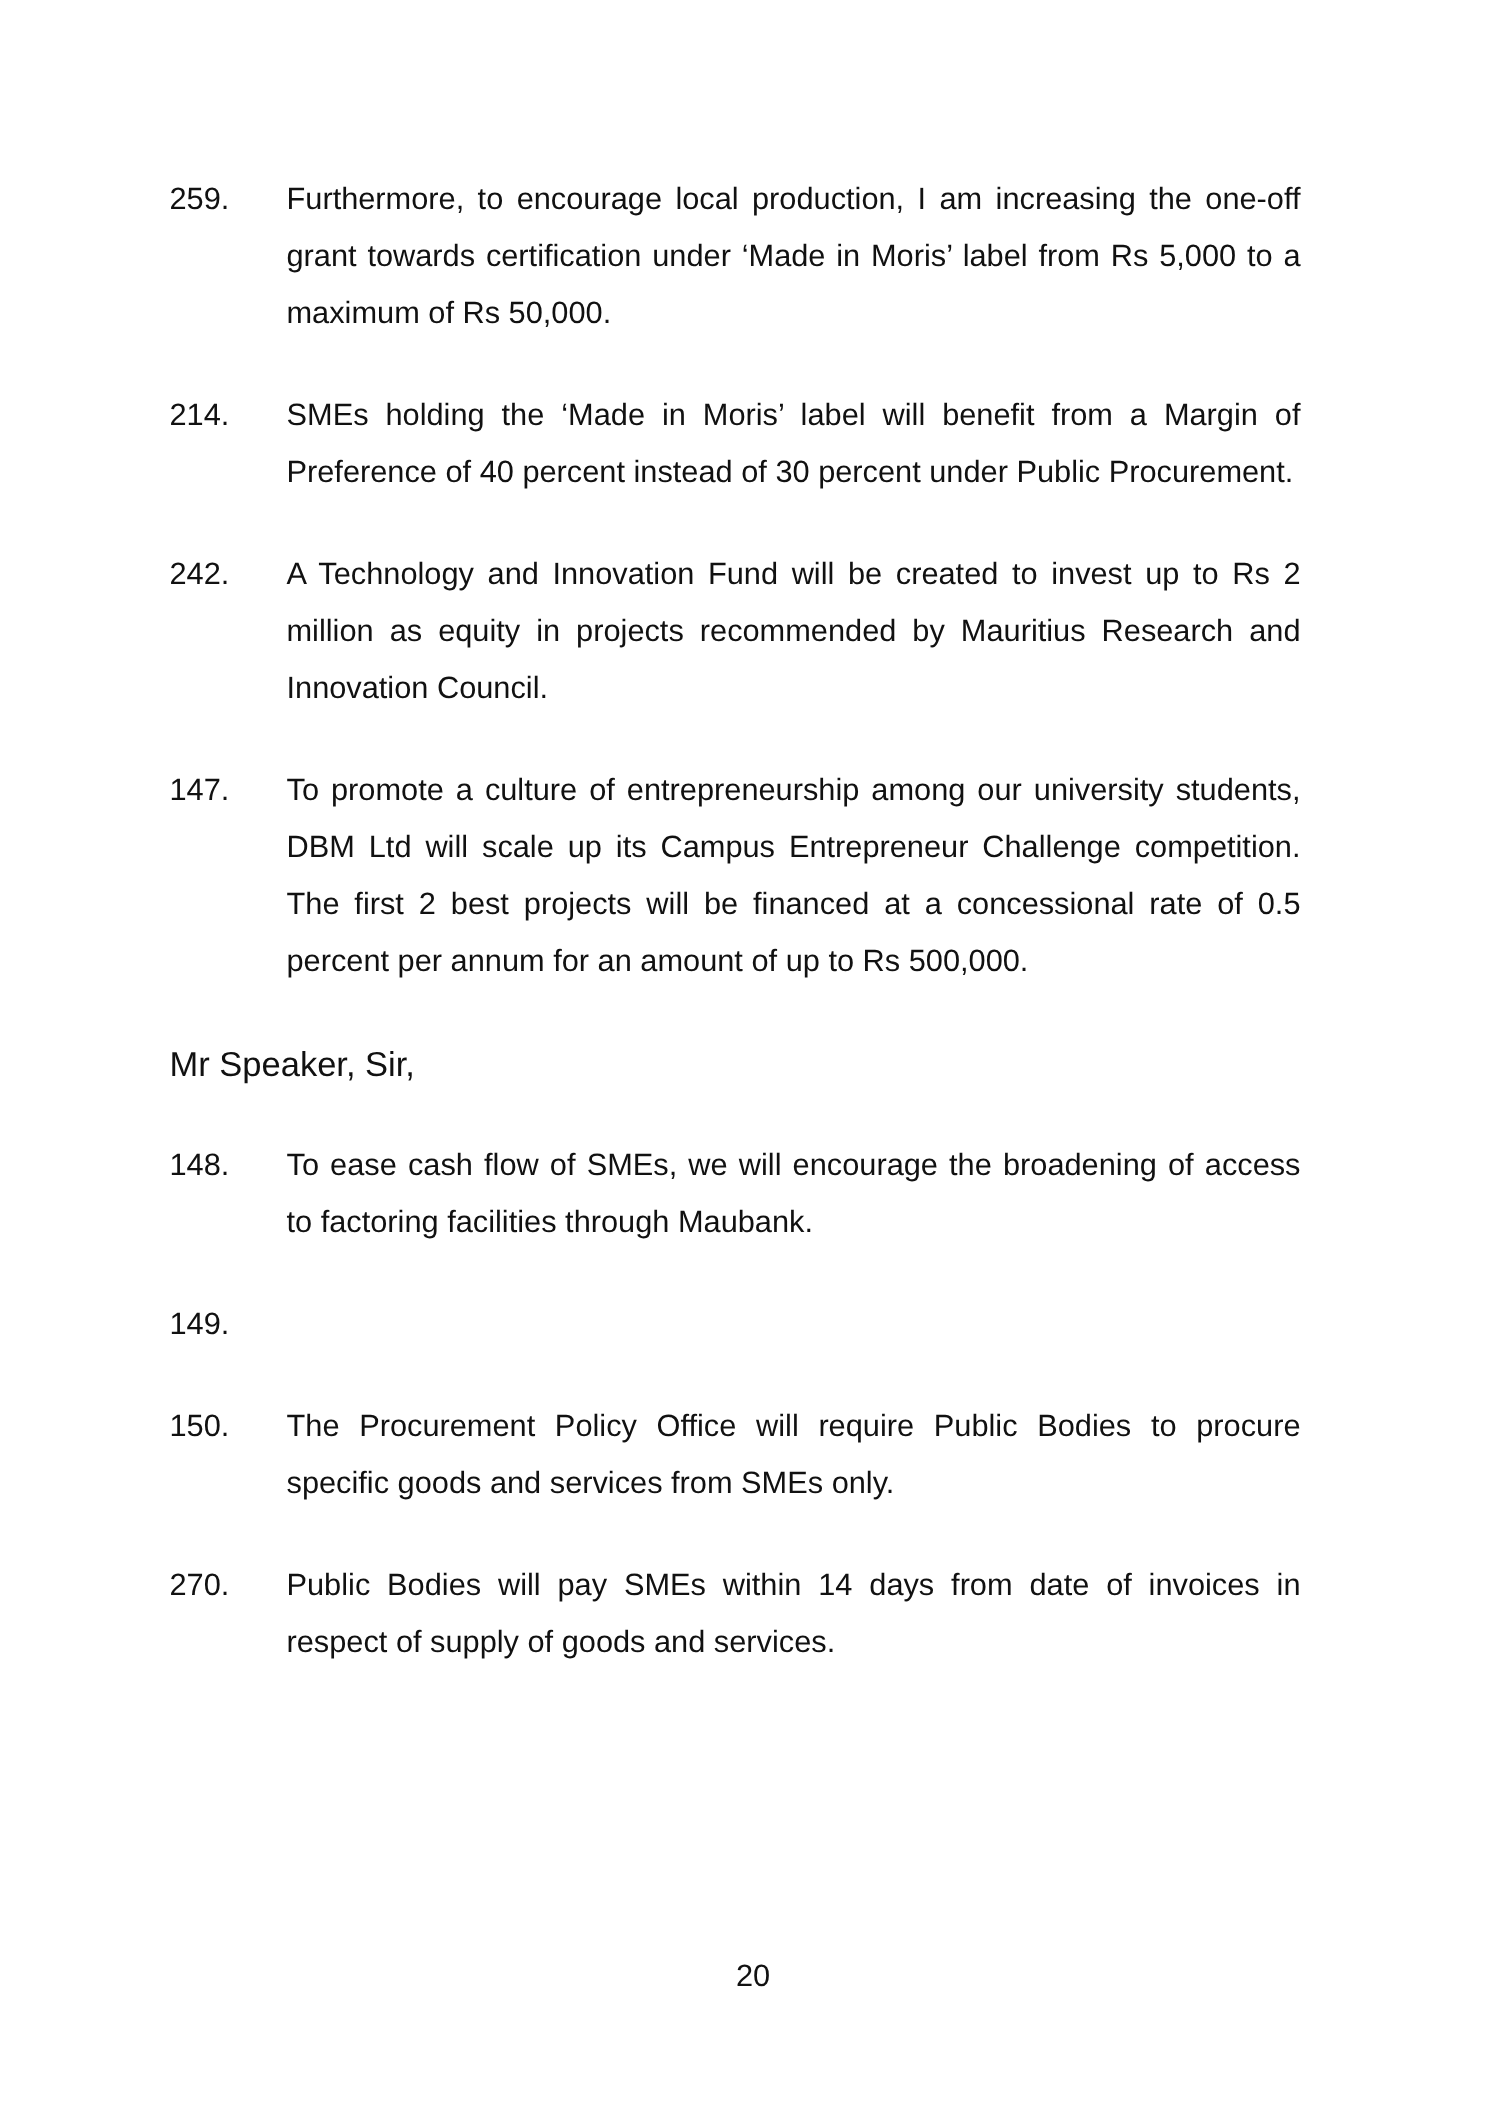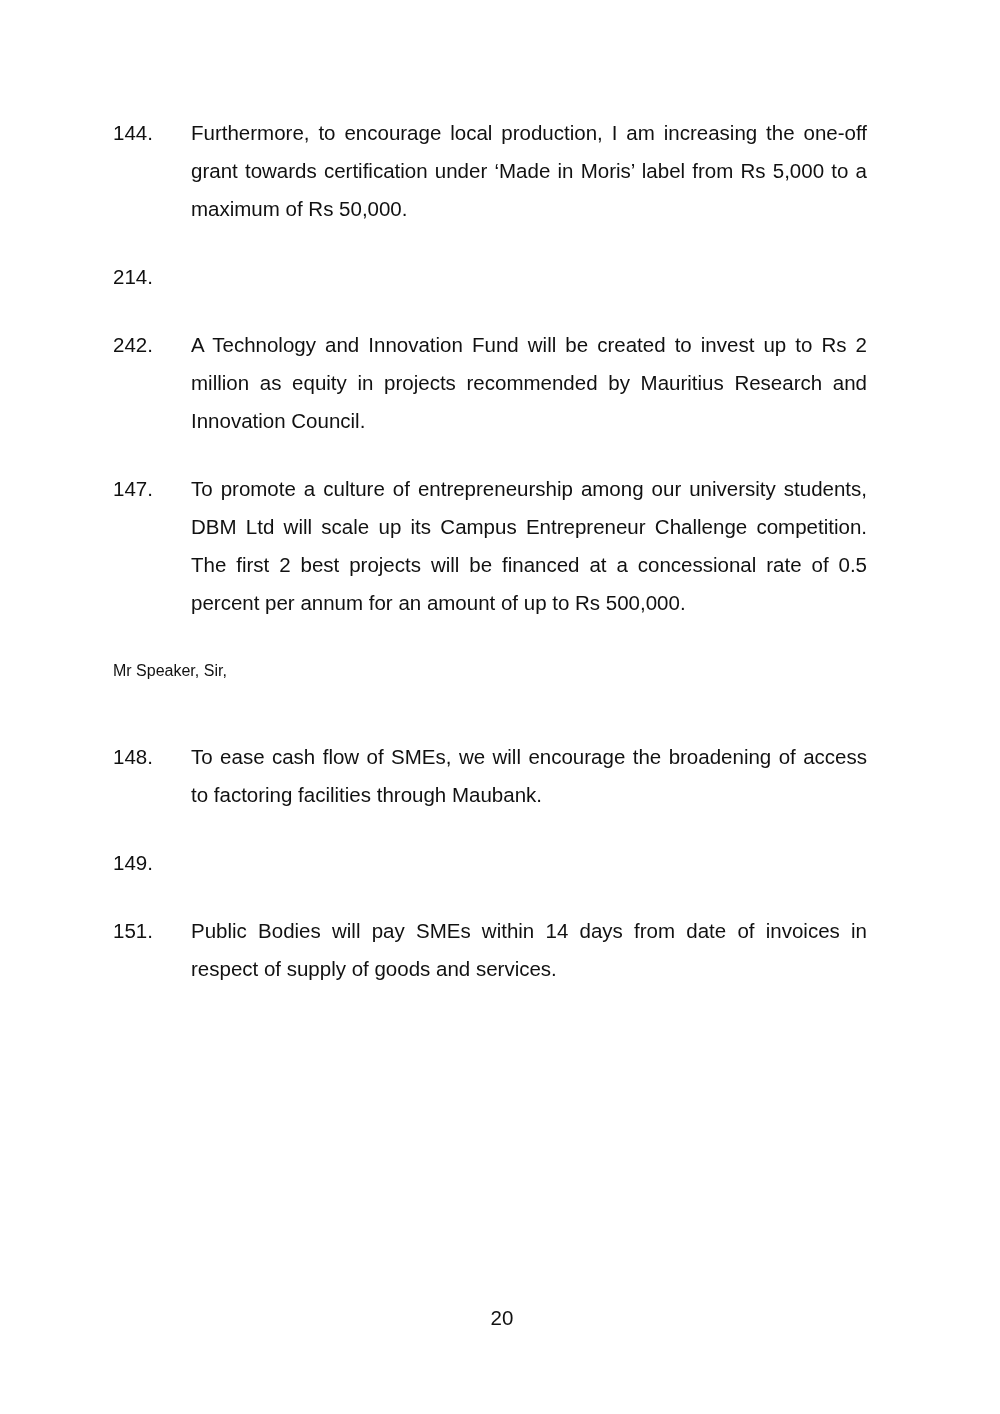--- a/index.html
+++ b/index.html
@@ -40,47 +40,48 @@
       width: 78px;
       flex: 0 0 78px;
     }
     .text {
       flex: 1 1 auto;
       text-align: justify;
       text-align-last: left;
     }
     .gap { margin-bottom: 30px; }
     .salutation {
-      font-size: 16px;
+      font-size: 23px;
       line-height: 38px;
-      margin: 0 0 48px 0;
+      margin: 0 0 30px 0;
     }
     .page-number {
       position: absolute;
       left: 2px;
       width: 1000px;
       top: 1303px;
       text-align: center;
       font-size: 20.5px;
       line-height: 30px;
     }
   </style>
 </head>
 <body>
 
 <div class="page">
   <div class="content">
 
     <div class="para gap">
-      <span class="num">144.</span>
+      <span class="num">259.</span>
       <span class="text">Furthermore, to encourage local production, I am increasing the one-off grant towards certification under ‘Made in Moris’ label from Rs 5,000 to a maximum of Rs 50,000.</span>
     </div>
 
     <div class="para gap">
       <span class="num">214.</span>
+      <span class="text">SMEs holding the ‘Made in Moris’ label will benefit from a Margin of Preference of 40 percent instead of 30 percent under Public Procurement.</span>
     </div>
 
     <div class="para gap">
       <span class="num">242.</span>
       <span class="text">A Technology and Innovation Fund will be created to invest up to Rs 2 million as equity in projects recommended by Mauritius Research and Innovation Council.</span>
     </div>
 
     <div class="para gap">
       <span class="num">147.</span>
       <span class="text">To promote a culture of entrepreneurship among our university students, DBM Ltd will scale up its Campus Entrepreneur Challenge competition. The first 2 best projects will be financed at a concessional rate of 0.5 percent per annum for an amount of up to Rs 500,000.</span>
@@ -90,22 +91,26 @@
 
     <div class="para gap">
       <span class="num">148.</span>
       <span class="text">To ease cash flow of SMEs, we will encourage the broadening of access to factoring facilities through Maubank.</span>
     </div>
 
     <div class="para gap">
       <span class="num">149.</span>
     </div>
 
+    <div class="para gap">
+      <span class="num">150.</span>
+      <span class="text">The Procurement Policy Office will require Public Bodies to procure specific goods and services from SMEs only.</span>
+    </div>
 
     <div class="para">
-      <span class="num">151.</span>
+      <span class="num">270.</span>
       <span class="text">Public Bodies will pay SMEs within 14 days from date of invoices in respect of supply of goods and services.</span>
     </div>
 
   </div>
 
   <div class="page-number">20</div>
 </div>
 
 </body></html>

